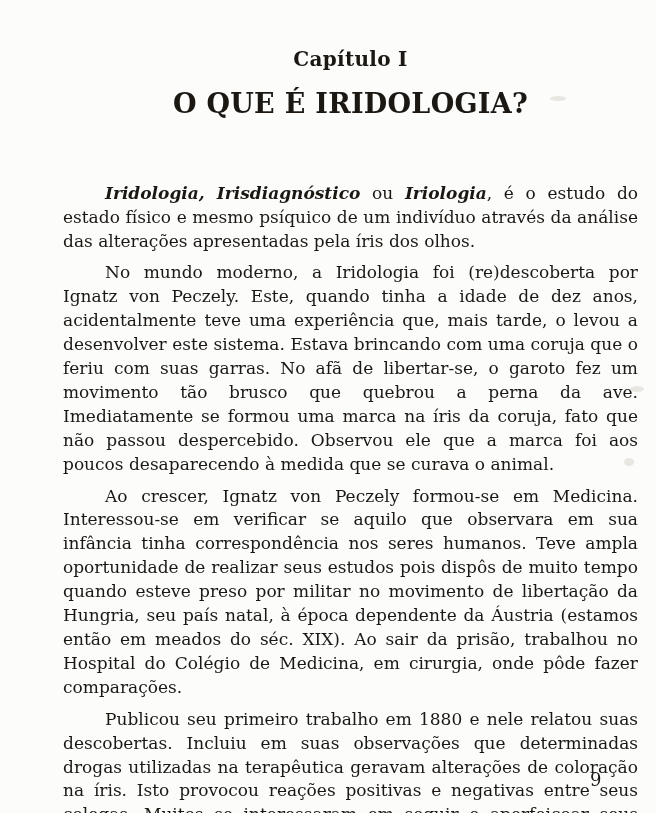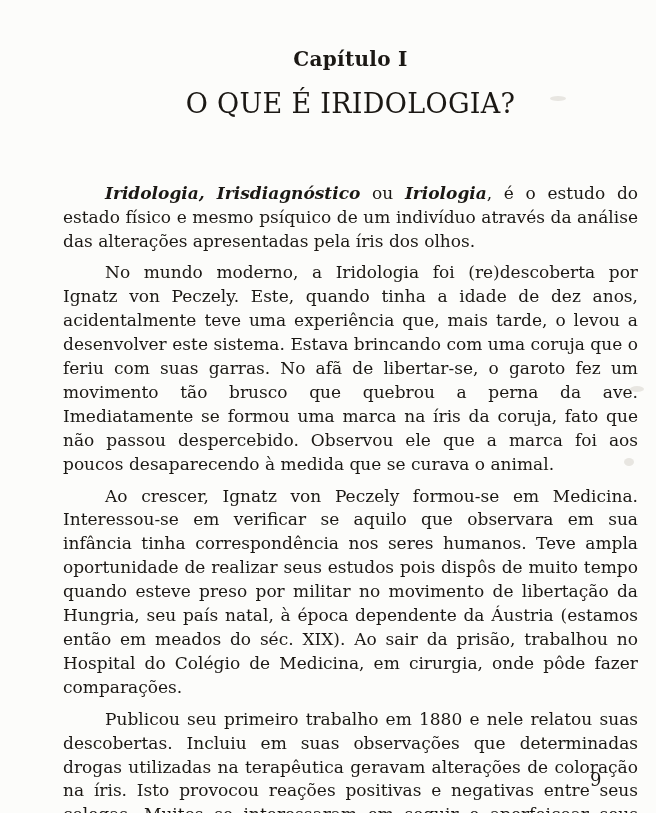--- a/index.html
+++ b/index.html
@@ -21,21 +21,21 @@
     text-align: center;
     font-size: 20px;
     font-weight: bold;
     line-height: 1.1;
     letter-spacing: 0.3px;
   }
   .page-title {
     margin: 19px 30px 0 35px;
     text-align: center;
     font-size: 27px;
-    font-weight: normal;
+    font-weight: bold;
     line-height: 1.1;
     letter-spacing: 0.3px;
   }
   .body-text {
     margin: 63px 30px 0 35px;
     font-size: 17px;
     line-height: 23.9px;
     text-align: justify;
   }
   .para {

